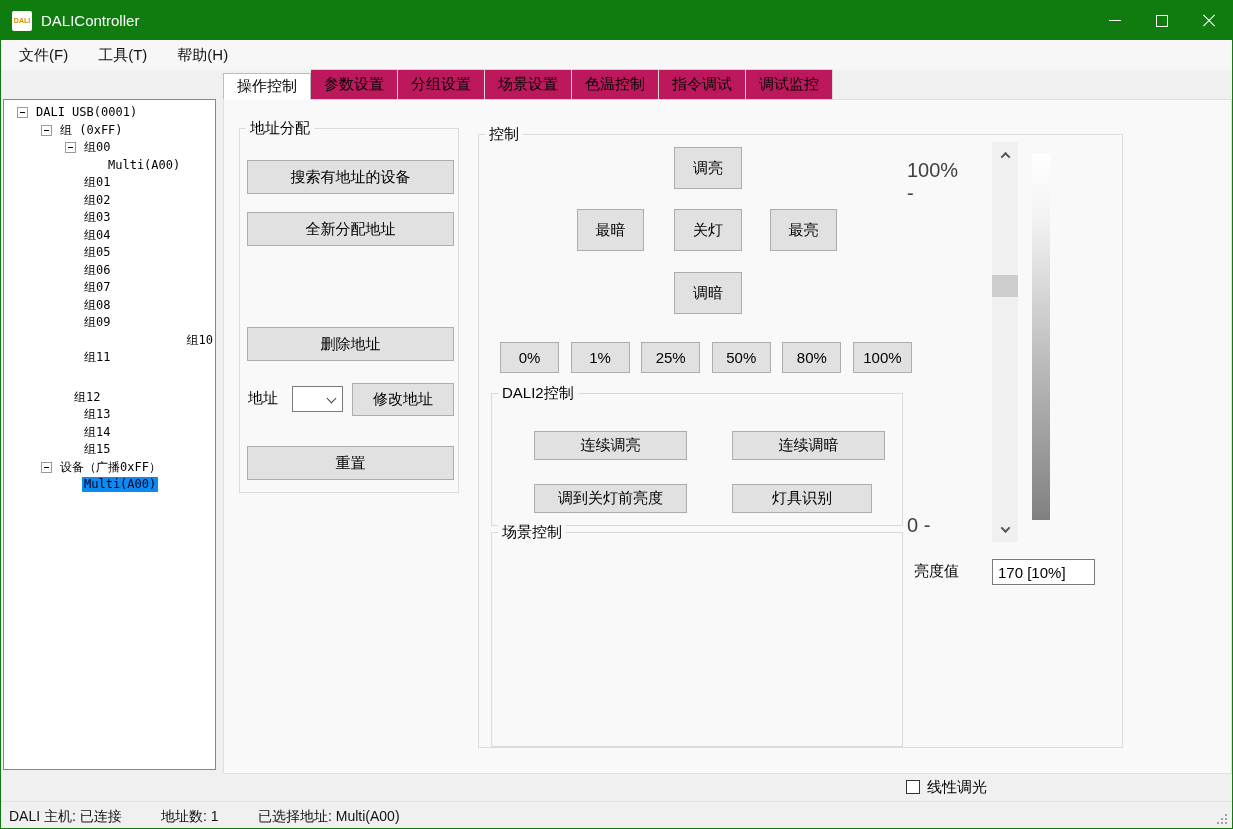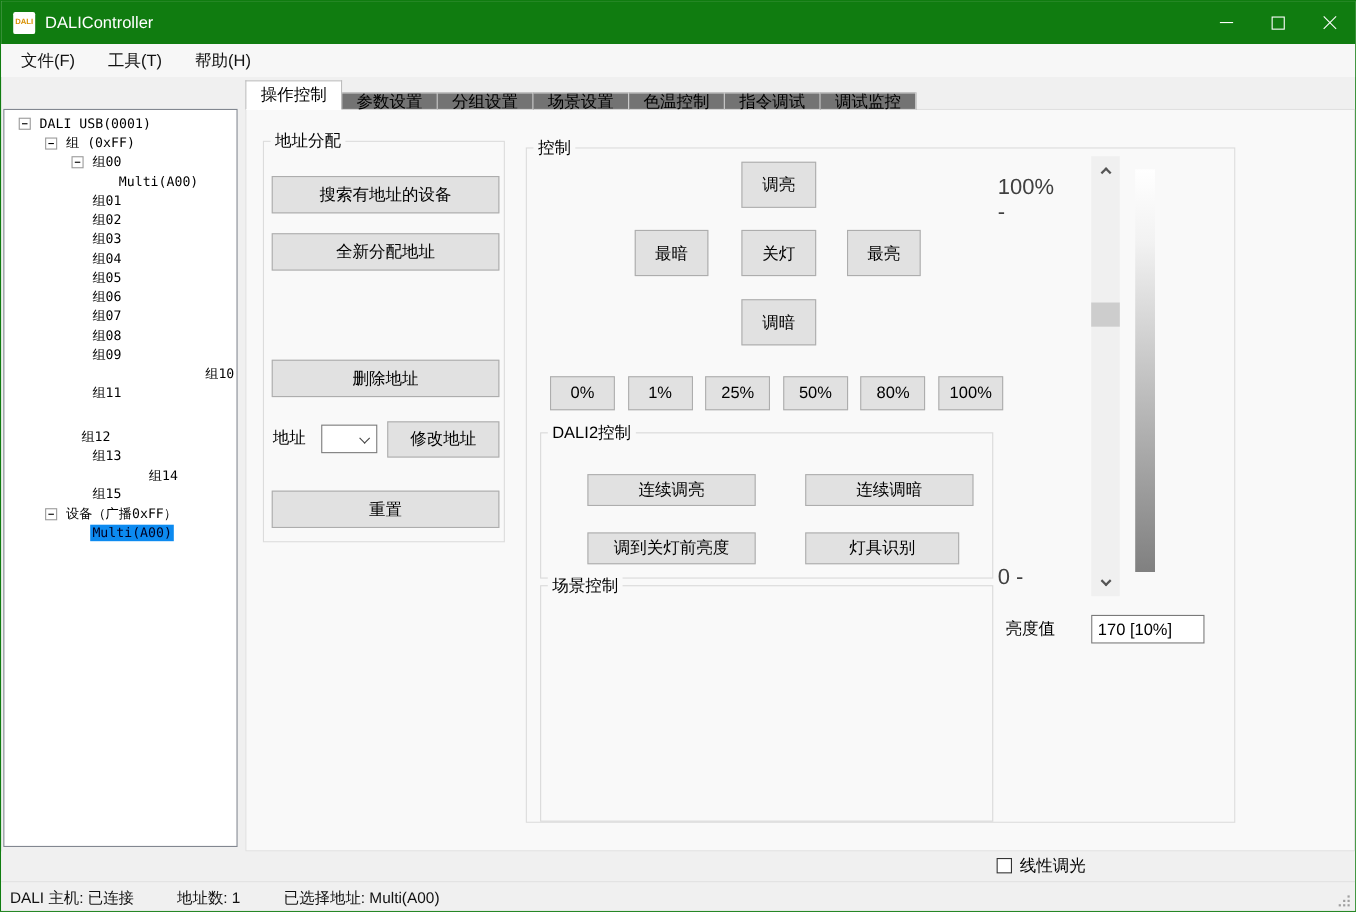--- a/index.html
+++ b/index.html
@@ -26,21 +26,21 @@
   
   .tree-panel{position:absolute;left:2px;top:98px;width:213px;height:671px;background:#fff;border:1px solid #828790;box-sizing:border-box;overflow:hidden;font-family:"DejaVu Sans Mono",monospace;font-size:12px;padding-top:4px;}
   .tree-row{height:17.5px;display:flex;align-items:center;white-space:nowrap;color:#000;}
   .expander{width:11px;height:11px;border:1px solid #9a9a9a;background:#fff;box-sizing:border-box;display:inline-flex;align-items:center;justify-content:center;margin-right:6px;flex:none;}
   .expander::after{content:'';width:5px;height:1px;background:#000;}
   .tree-label{padding:0 2px;line-height:15px;}
   .tree-label.selected{background:var(--sel);color:#002;}
 
   
   .tabstrip{position:absolute;left:222px;top:72px;height:27px;display:flex;align-items:flex-end;font-size:15px;z-index:3;}
-  .tab{height:16px;padding:0 13px;background:#737373;border:1px solid #d5d5d5;border-left:none;display:flex;align-items:center;color:#000;box-sizing:border-box;}
+  .tab{height:31px;padding:0 13px;background:#be185d;border:1px solid #d5d5d5;border-left:none;display:flex;align-items:center;color:#000;box-sizing:border-box;}
   .tab:first-child{border-left:1px solid #d5d5d5;}
   .tab.active{height:27px;background:#fff;border:1px solid #bdbdbd;border-bottom:1px solid #fff;position:relative;z-index:4;}
   .tabpage{position:absolute;left:222px;top:98px;width:1009px;height:675px;background:#f9f9f9;border:1px solid #e0e0e0;box-sizing:border-box;z-index:1;}
 
   
   .groupbox{position:absolute;border:1px solid #dcdcdc;box-sizing:border-box;z-index:2;}
   .group-title{position:absolute;top:-10px;left:6px;background:#f9f9f9;padding:0 4px;font-size:15px;color:#000;white-space:nowrap;}
 
   
   .btn{position:absolute;background:#e1e1e1;border:1px solid #adadad;box-sizing:border-box;display:flex;align-items:center;justify-content:center;font-size:15px;color:#000;white-space:nowrap;}
@@ -152,21 +152,21 @@
       </div>
       <div class="tree-row" style="padding-left: 78px;">
         <span class="tree-label">组11</span>
       </div>
       <div class="tree-row" style="padding-left: 68px; margin-top: 22px;">
         <span class="tree-label">组12</span>
       </div>
       <div class="tree-row" style="padding-left: 78px;">
         <span class="tree-label">组13</span>
       </div>
-      <div class="tree-row" style="padding-left: 78px; justify-content: center;">
+      <div class="tree-row" style="padding-left: 78px;">
         <span class="tree-label">组14</span>
       </div>
       <div class="tree-row" style="padding-left: 78px;">
         <span class="tree-label">组15</span>
       </div>
       <div class="tree-row" style="padding-left: 37px;">
         <span class="expander"></span>
         <span class="tree-label">设备（广播0xFF）</span>
       </div>
       <div class="tree-row" style="padding-left: 78px;">

